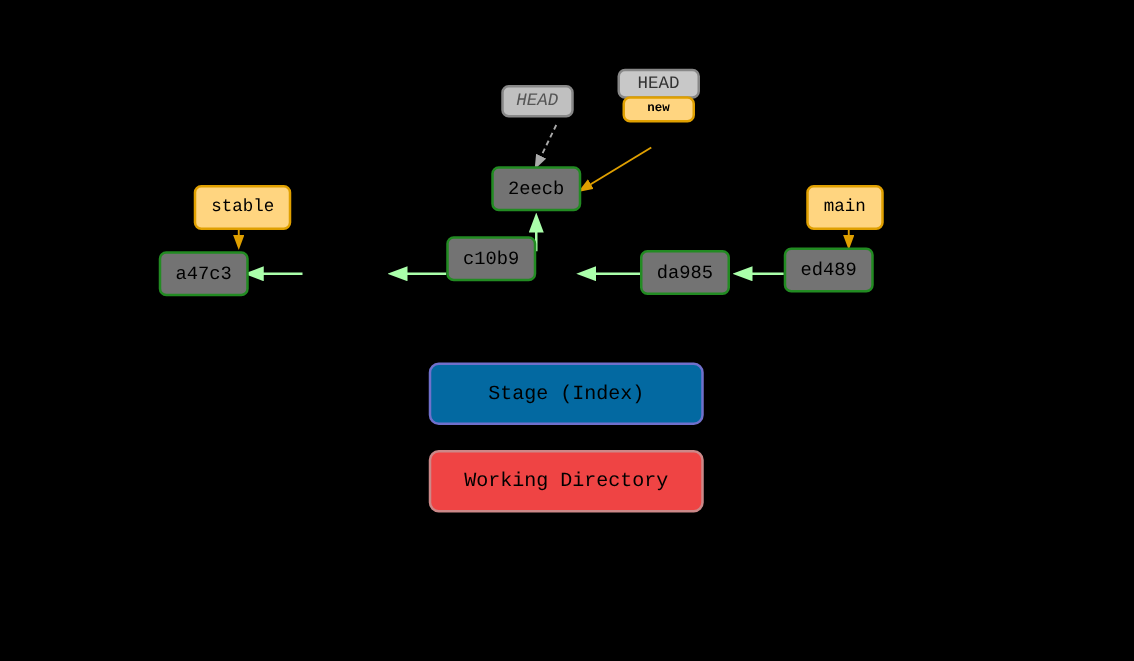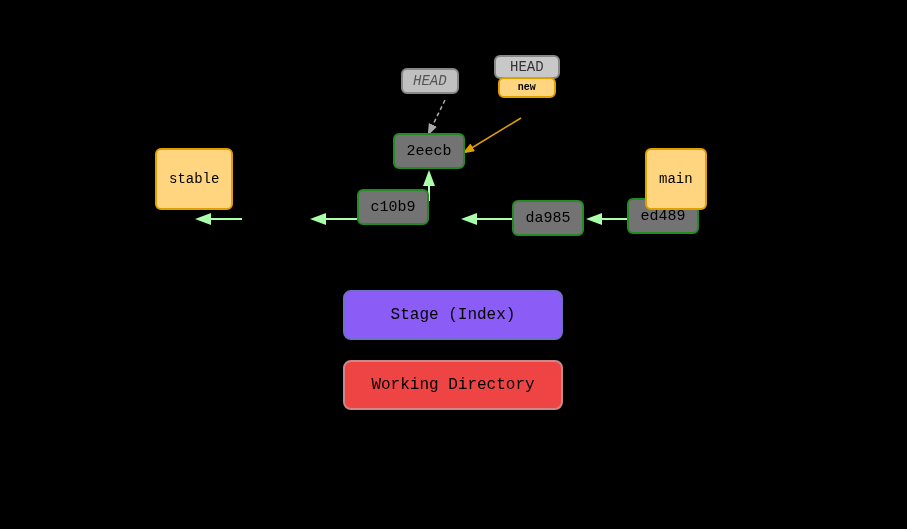--- a/index.html
+++ b/index.html
@@ -45,21 +45,21 @@
       color: #000;
       width: 72px;
       height: 36px;
     }
 
     
     .branch-label {
       border-radius: 6px;
       color: #000;
       font-size: 14px;
-      padding: 21px 12px;
+      padding: 8px 12px;
       font-weight: 500;
     }
 
     .label-stable {
       background: #ffd580;
       border: 2px solid #e0a000;
     }
 
     .label-main {
       background: #ffd580;
@@ -83,21 +83,21 @@
     .area-box {
       border-radius: 8px;
       font-size: 16px;
       display: flex;
       align-items: center;
       justify-content: center;
       font-weight: 400;
     }
 
     .stage-box {
-      background: #8b5cf6;
+      background: #0369a1;
       border: 2px solid #7070cc;
       color: #000;
       width: 220px;
       height: 50px;
     }
 
     .workdir-box {
       background: #ef4444;
       border: 2px solid #cc8888;
       color: #000;
@@ -136,20 +136,23 @@
       </marker>
       <marker id="arr-orange" markerWidth="8" markerHeight="8" refX="6" refY="3" orient="auto">
         <path d="M0,0 L0,6 L8,3 z" fill="#e0a000"></path>
       </marker>
       <marker id="arr-gray" markerWidth="8" markerHeight="8" refX="6" refY="3" orient="auto">
         <path d="M0,0 L0,6 L8,3 z" fill="#aaa"></path>
       </marker>
     </defs>
   </svg>
 
+  <div class="node-box commit-node" style="left:127px; top:201px;">
+    <span>a47c3</span>
+  </div>
   <div class="node-box commit-node" style="left:357px; top:189px;">
     <span>c10b9</span>
   </div>
   <div class="node-box commit-node" style="left:393px; top:133px;">
     <span>2eecb</span>
   </div>
   <div class="node-box commit-node" style="left:512px; top:200px;">
     <span>da985</span>
   </div>
   <div class="node-box commit-node" style="left:627px; top:198px;">

